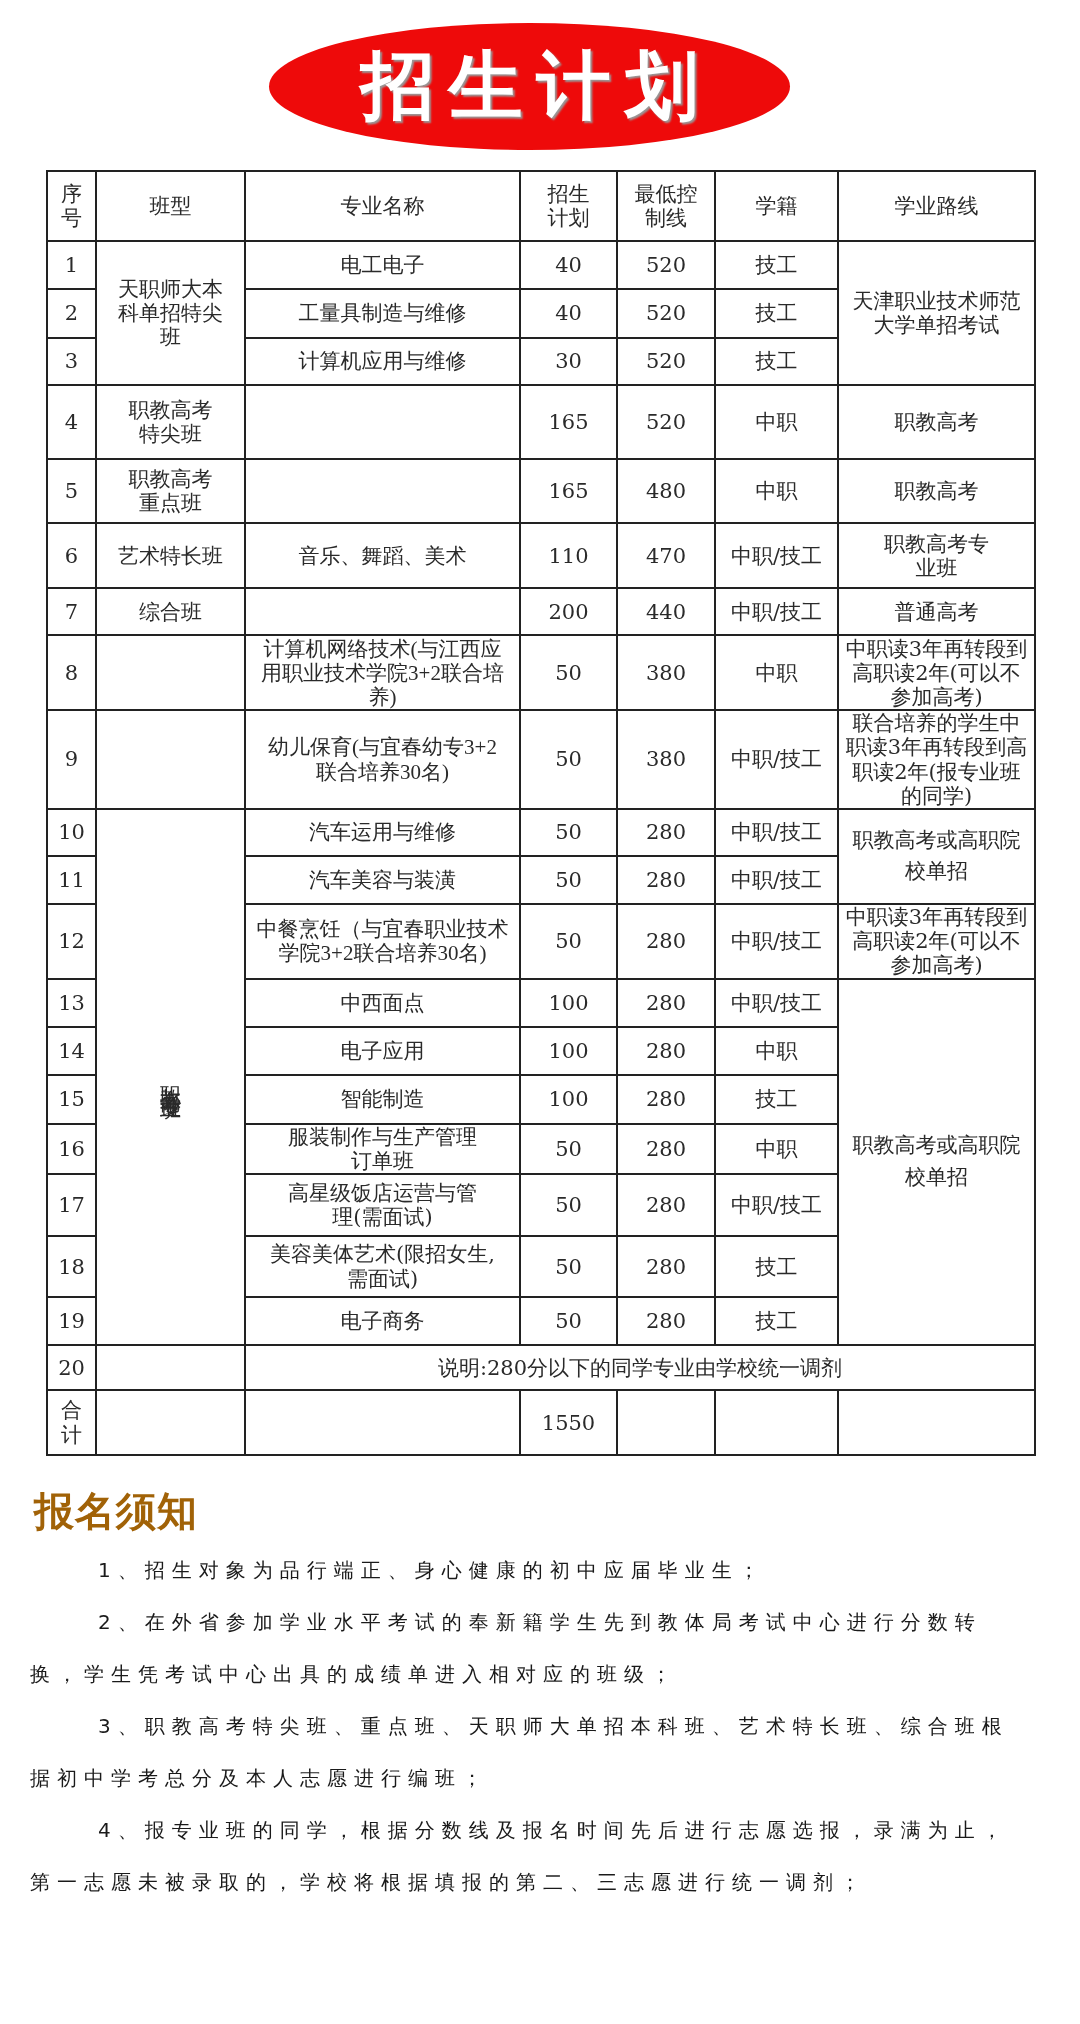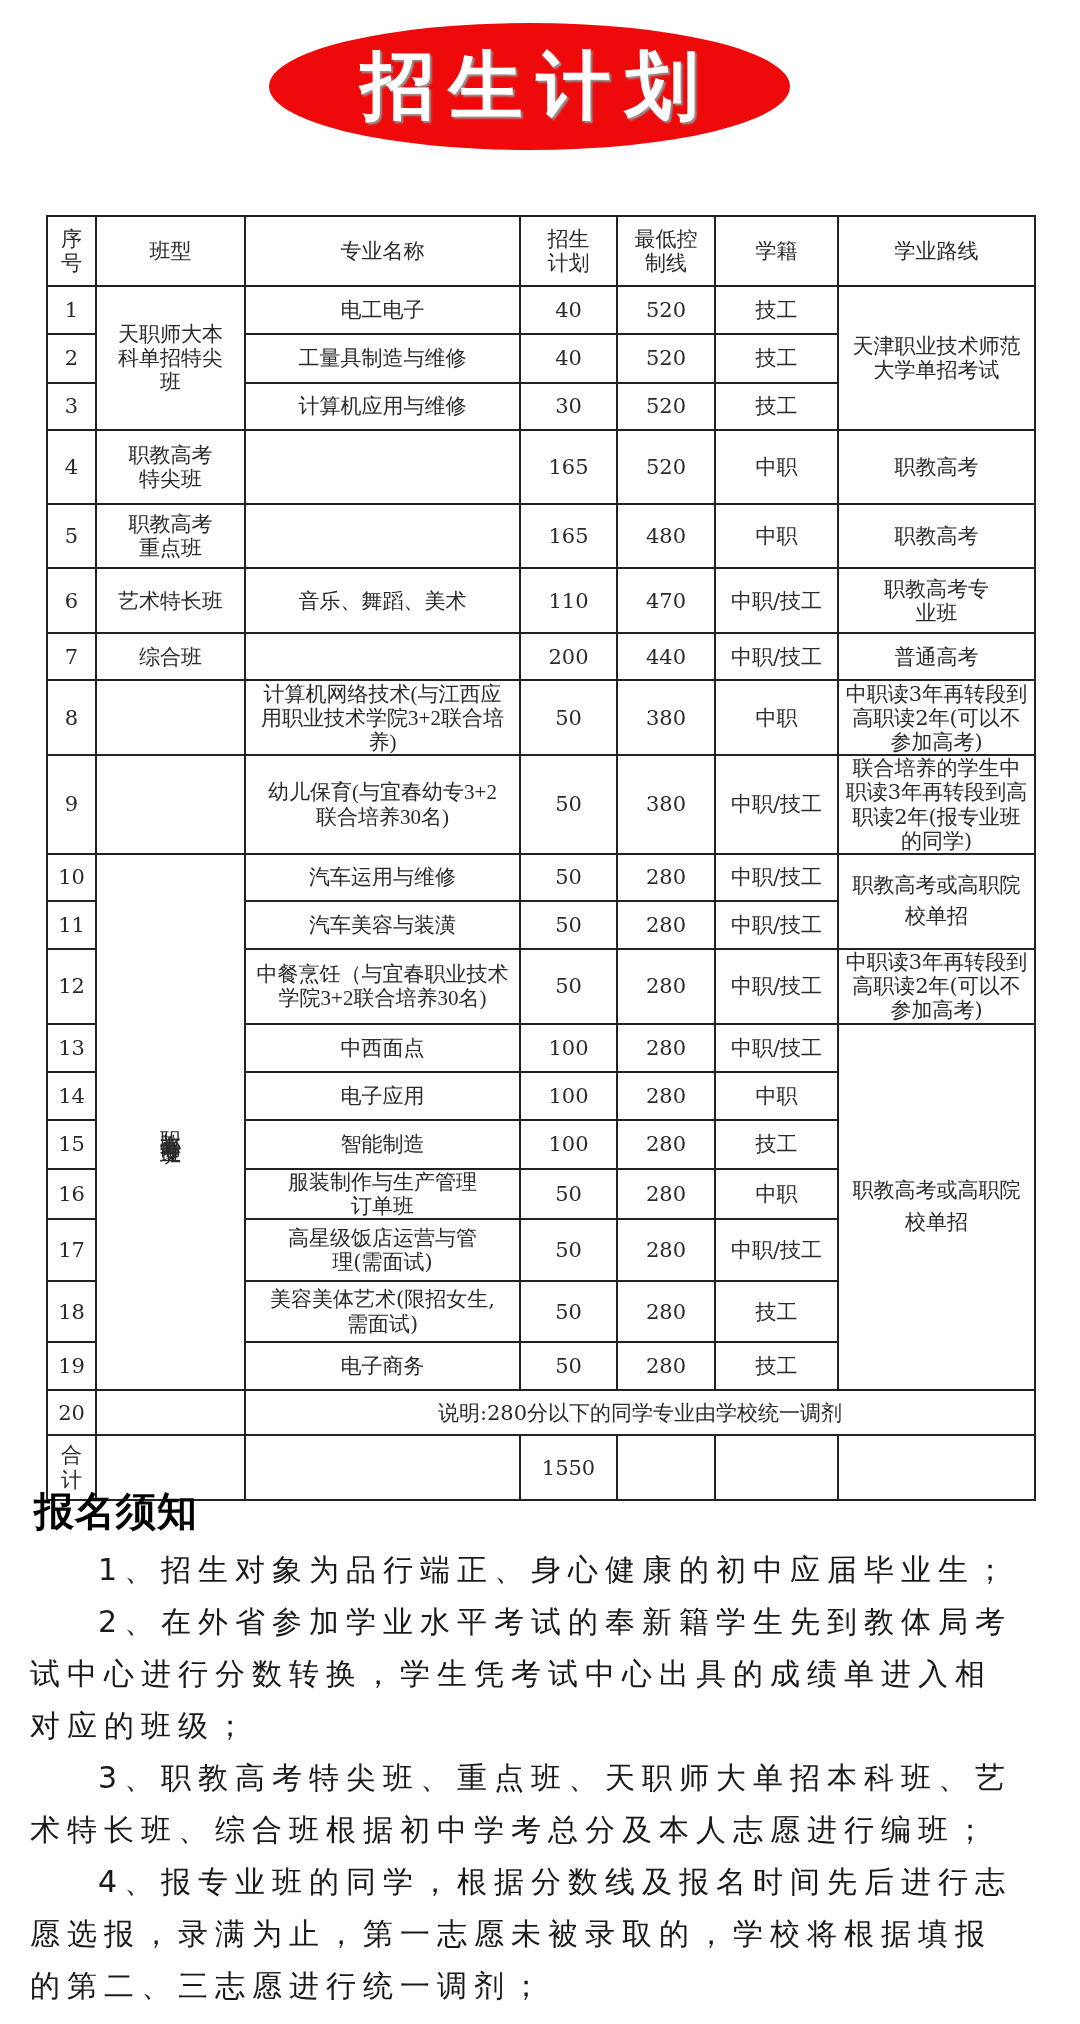--- a/index.html
+++ b/index.html
@@ -2,31 +2,31 @@
 <html><head>
 <meta charset="utf-8">
 <style>
   html, body { margin: 0; padding: 0; background: #ffffff; }
   body { width: 1080px; height: 2024px; position: relative; overflow: hidden;
          font-family: "DejaVu Serif", "Liberation Serif", serif; color: #222; }
   .title-ellipse { position: absolute; left: 269px; top: 23px; width: 521px; height: 127px;
          background: #ee0a0a; border-radius: 50%; display: flex; align-items: center; justify-content: center; }
   .title-text { color: #fff; font-family: "DejaVu Sans", sans-serif; font-weight: bold; font-size: 74px;
          letter-spacing: 14px; text-shadow: 2px 2px 2px #999; padding-left: 14px; }
-  table.plan { position: absolute; left: 46px; top: 170px; border-collapse: collapse; table-layout: fixed; margin-top: 45px; }
+  table.plan { position: absolute; left: 46px; top: 170px; border-collapse: collapse; table-layout: fixed; }
   table.plan td { border: 2px solid #222; text-align: center; vertical-align: middle; padding: 0;
          font-size: 21px; line-height: 1.15; color: #2a2a2a; overflow: hidden; }
   td.small { font-size: 17px; line-height: 1.1; }
   td.name-small { font-size: 20px; line-height: 1.1; font-family: Liberation Serif, serif; }
   td.vertical { writing-mode: vertical-rl; text-orientation: upright; letter-spacing: 2px; }
   td.note-cell { text-align: left; padding-left: 6px; }
-  .notice-heading { position: absolute; left: 34px; top: 1484px; color: #000000; font-family: "DejaVu Sans", sans-serif;
+  .notice-heading { position: absolute; left: 34px; top: 1484px; color: #a16207; font-family: "DejaVu Sans", sans-serif;
          font-weight: bold; font-size: 40px; letter-spacing: 1px; }
   .notice { position: absolute; left: 30px; top: 1544px; width: 990px; font-family: "DejaVu Sans", sans-serif;
-         font-size: 30px; line-height: 52px; letter-spacing: 7px; color: #1a1a1a; }
+         font-size: 20px; line-height: 52px; letter-spacing: 7px; color: #1a1a1a; }
   .notice p { margin: 0; text-indent: 68px; }
 </style>
 </head>
 <body>
 
 <div class="title-ellipse">
   <span class="title-text">招生计划</span>
 </div>
 
 <table class="plan">

